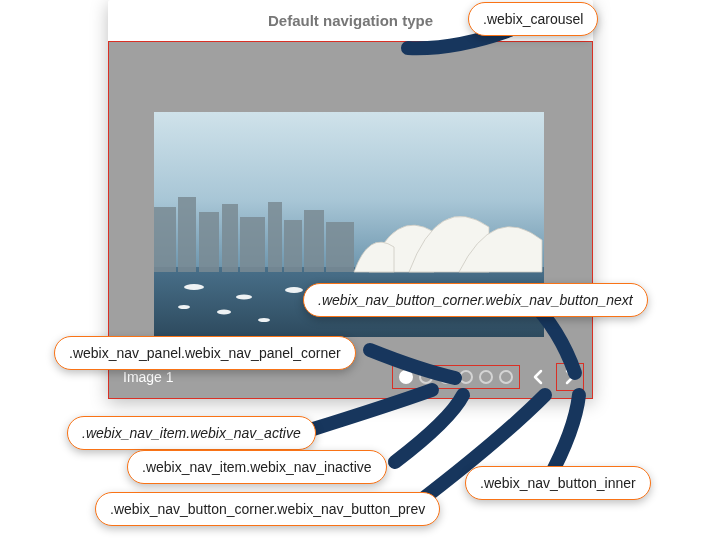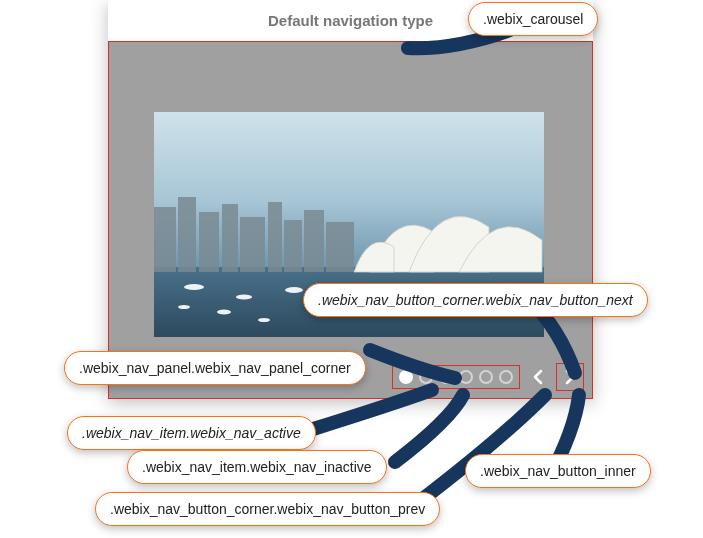--- a/index.html
+++ b/index.html
@@ -187,17 +187,17 @@
         <svg viewBox="0 0 12 16">
             <path d="M3 2 L9 8 L3 14" stroke="#fff" stroke-width="2.5" fill="none" stroke-linecap="round" stroke-linejoin="round"></path>
           </svg>
       </div>
     </div>
   </div>
 </div>
 
 <div class="callout" style="left:468px; top:2px;">.webix_carousel</div>
 <div class="callout" style="left:303px; top:283px;font-style:italic;">.webix_nav_button_corner.webix_nav_button_next</div>
-<div class="callout" style="left:64px; top:336px;margin-top:15px;">.webix_nav_panel.webix_nav_panel_corner</div>
+<div class="callout" style="left:54px; top:336px;">.webix_nav_panel.webix_nav_panel_corner</div>
 <div class="callout" style="left:67px; top:416px;font-style:italic;">.webix_nav_item.webix_nav_active</div>
 <div class="callout" style="left:127px; top:450px;">.webix_nav_item.webix_nav_inactive</div>
-<div class="callout" style="left:465px; top:454px;">.webix_nav_button_inner</div>
+<div class="callout" style="left:465px; top:466px;">.webix_nav_button_inner</div>
 <div class="callout" style="left:95px; top:492px;">.webix_nav_button_corner.webix_nav_button_prev</div>
 
 </body></html>

